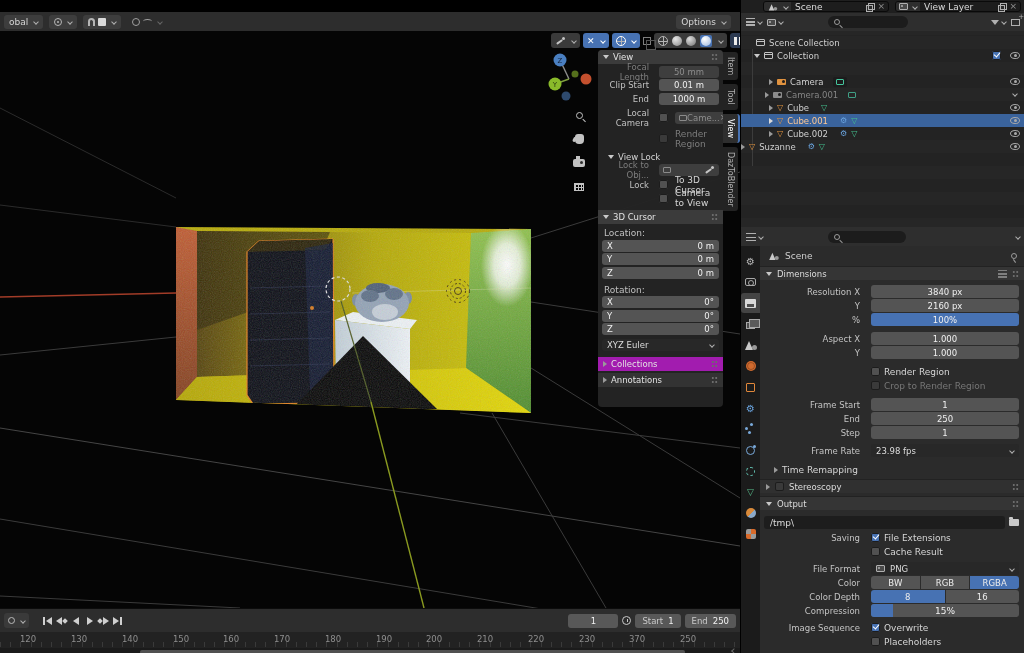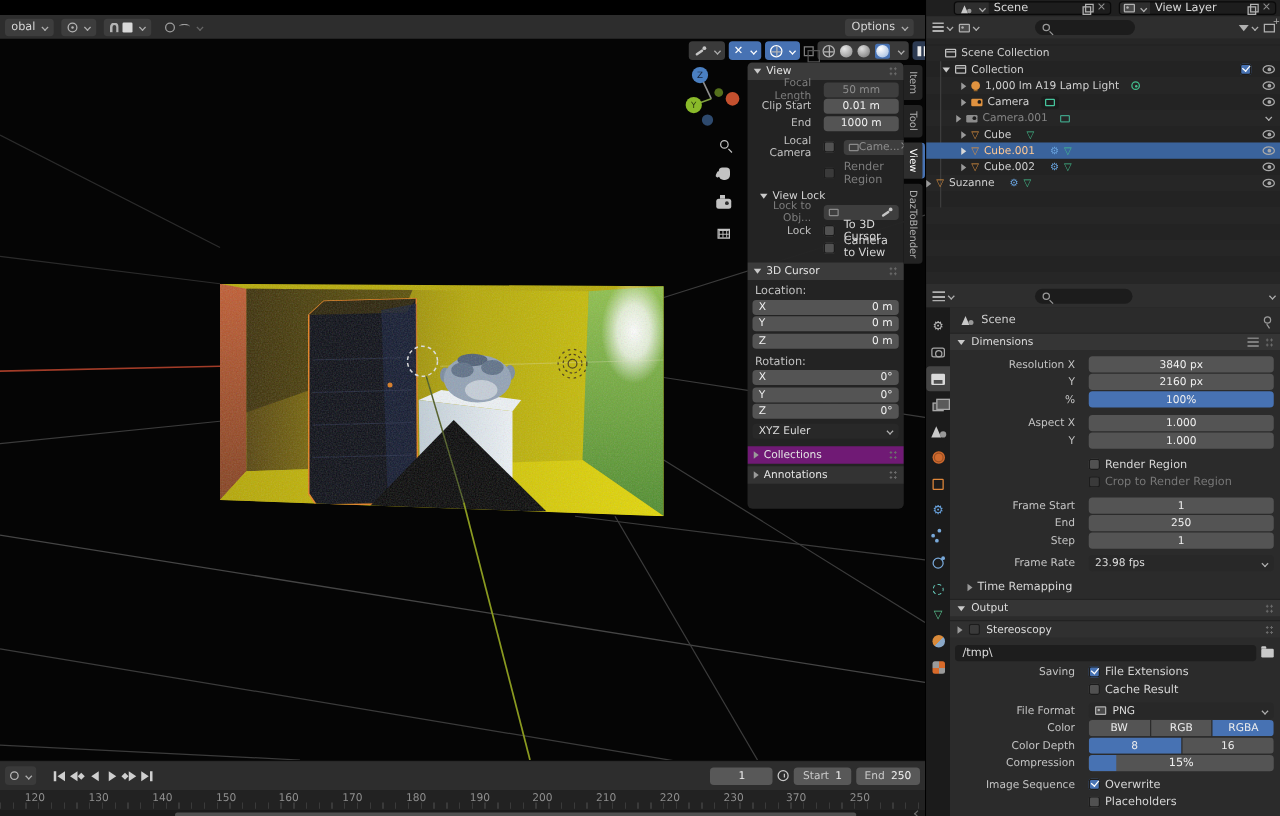--- a/index.html
+++ b/index.html
@@ -441,21 +441,21 @@
             <span>0°</span>
           </span>
         </div>
     <div class="nrow" style="margin-top:4px">
           <span class="drop">
             <span>XYZ Euler</span>
             <span class="chev"></span>
           </span>
         </div>
 
-    <div class="phead" style="margin-top:6px;background:#701a75">
+    <div class="phead" style="margin-top:6px;background:#a21caf">
           <span class="trir"></span>
           <span>Collections</span>
           <span class="sp"></span>
           <span class="gripdots"></span>
         </div>
     <div class="phead" style="background:#333">
           <span class="trir"></span>
           <span>Annotations</span>
           <span class="sp"></span>
           <span class="gripdots"></span>
@@ -586,27 +586,20 @@
       <span class="boxic"></span>
           <span class="nm">Scene Collection</span>
     </div>
     <div class="orow" style="top:18px;padding-left:13px">
       <span class="trid"></span>
           <span class="boxic"></span>
           <span class="nm">Collection</span>
       <span class="cb on abs" style="right:24px;top:2px"></span>
       <span class="eye oeye"></span>
     </div>
-    <div class="orow" style="top:31px;padding-left:28px">
-      <span class="trir"></span>
-          <span class="bulb"></span>
-          <span class="nm">1,000 lm A19 Lamp Light</span>
-          <span class="odot" style="margin-left:6px"></span>
-      <span class="eye oeye"></span>
-    </div>
     <div class="orow" style="top:44px;padding-left:28px">
       <span class="trir"></span>
           <span class="camic"></span>
           <span class="nm">Camera</span>
       <span class="flex" style="background:#1c1c1c;border-radius:2px;padding:2px 3px;margin-left:6px">
             <span class="camo"></span>
           </span>
       <span class="eye oeye"></span>
     </div>
     <div class="orow" style="top:57px;padding-left:24px">
@@ -768,30 +761,30 @@
           <span class="drop" style="height:13px">
             <span>23.98 fps</span>
             <span class="chev"></span>
           </span>
         </div>
 
     <div class="prow" style="margin-top:6px;margin-left:14px">
           <span class="trir"></span>
           <span>Time Remapping</span>
         </div>
-    <div class="pphead">
-          <span class="trid"></span>
-          <span>Output</span>
-          <span class="sp"></span>
-          <span class="gripdots"></span>
-        </div>
     <div class="pphead closed">
           <span class="trir"></span>
           <span class="cb dim"></span>
           <span>Stereoscopy</span>
+          <span class="sp"></span>
+          <span class="gripdots"></span>
+        </div>
+    <div class="pphead">
+          <span class="trid"></span>
+          <span>Output</span>
           <span class="sp"></span>
           <span class="gripdots"></span>
         </div>
 
     <div class="flex" style="margin:6px 6px 2px 4px;gap:4px">
       <span class="flex" style="flex:1;height:13px;background:#1d1d1d;border-radius:3px;padding:0 6px;color:#dcdcdc">/tmp\</span>
       <span class="folder"></span>
     </div>
     <div class="prow">
           <span class="plbl">Saving</span>

